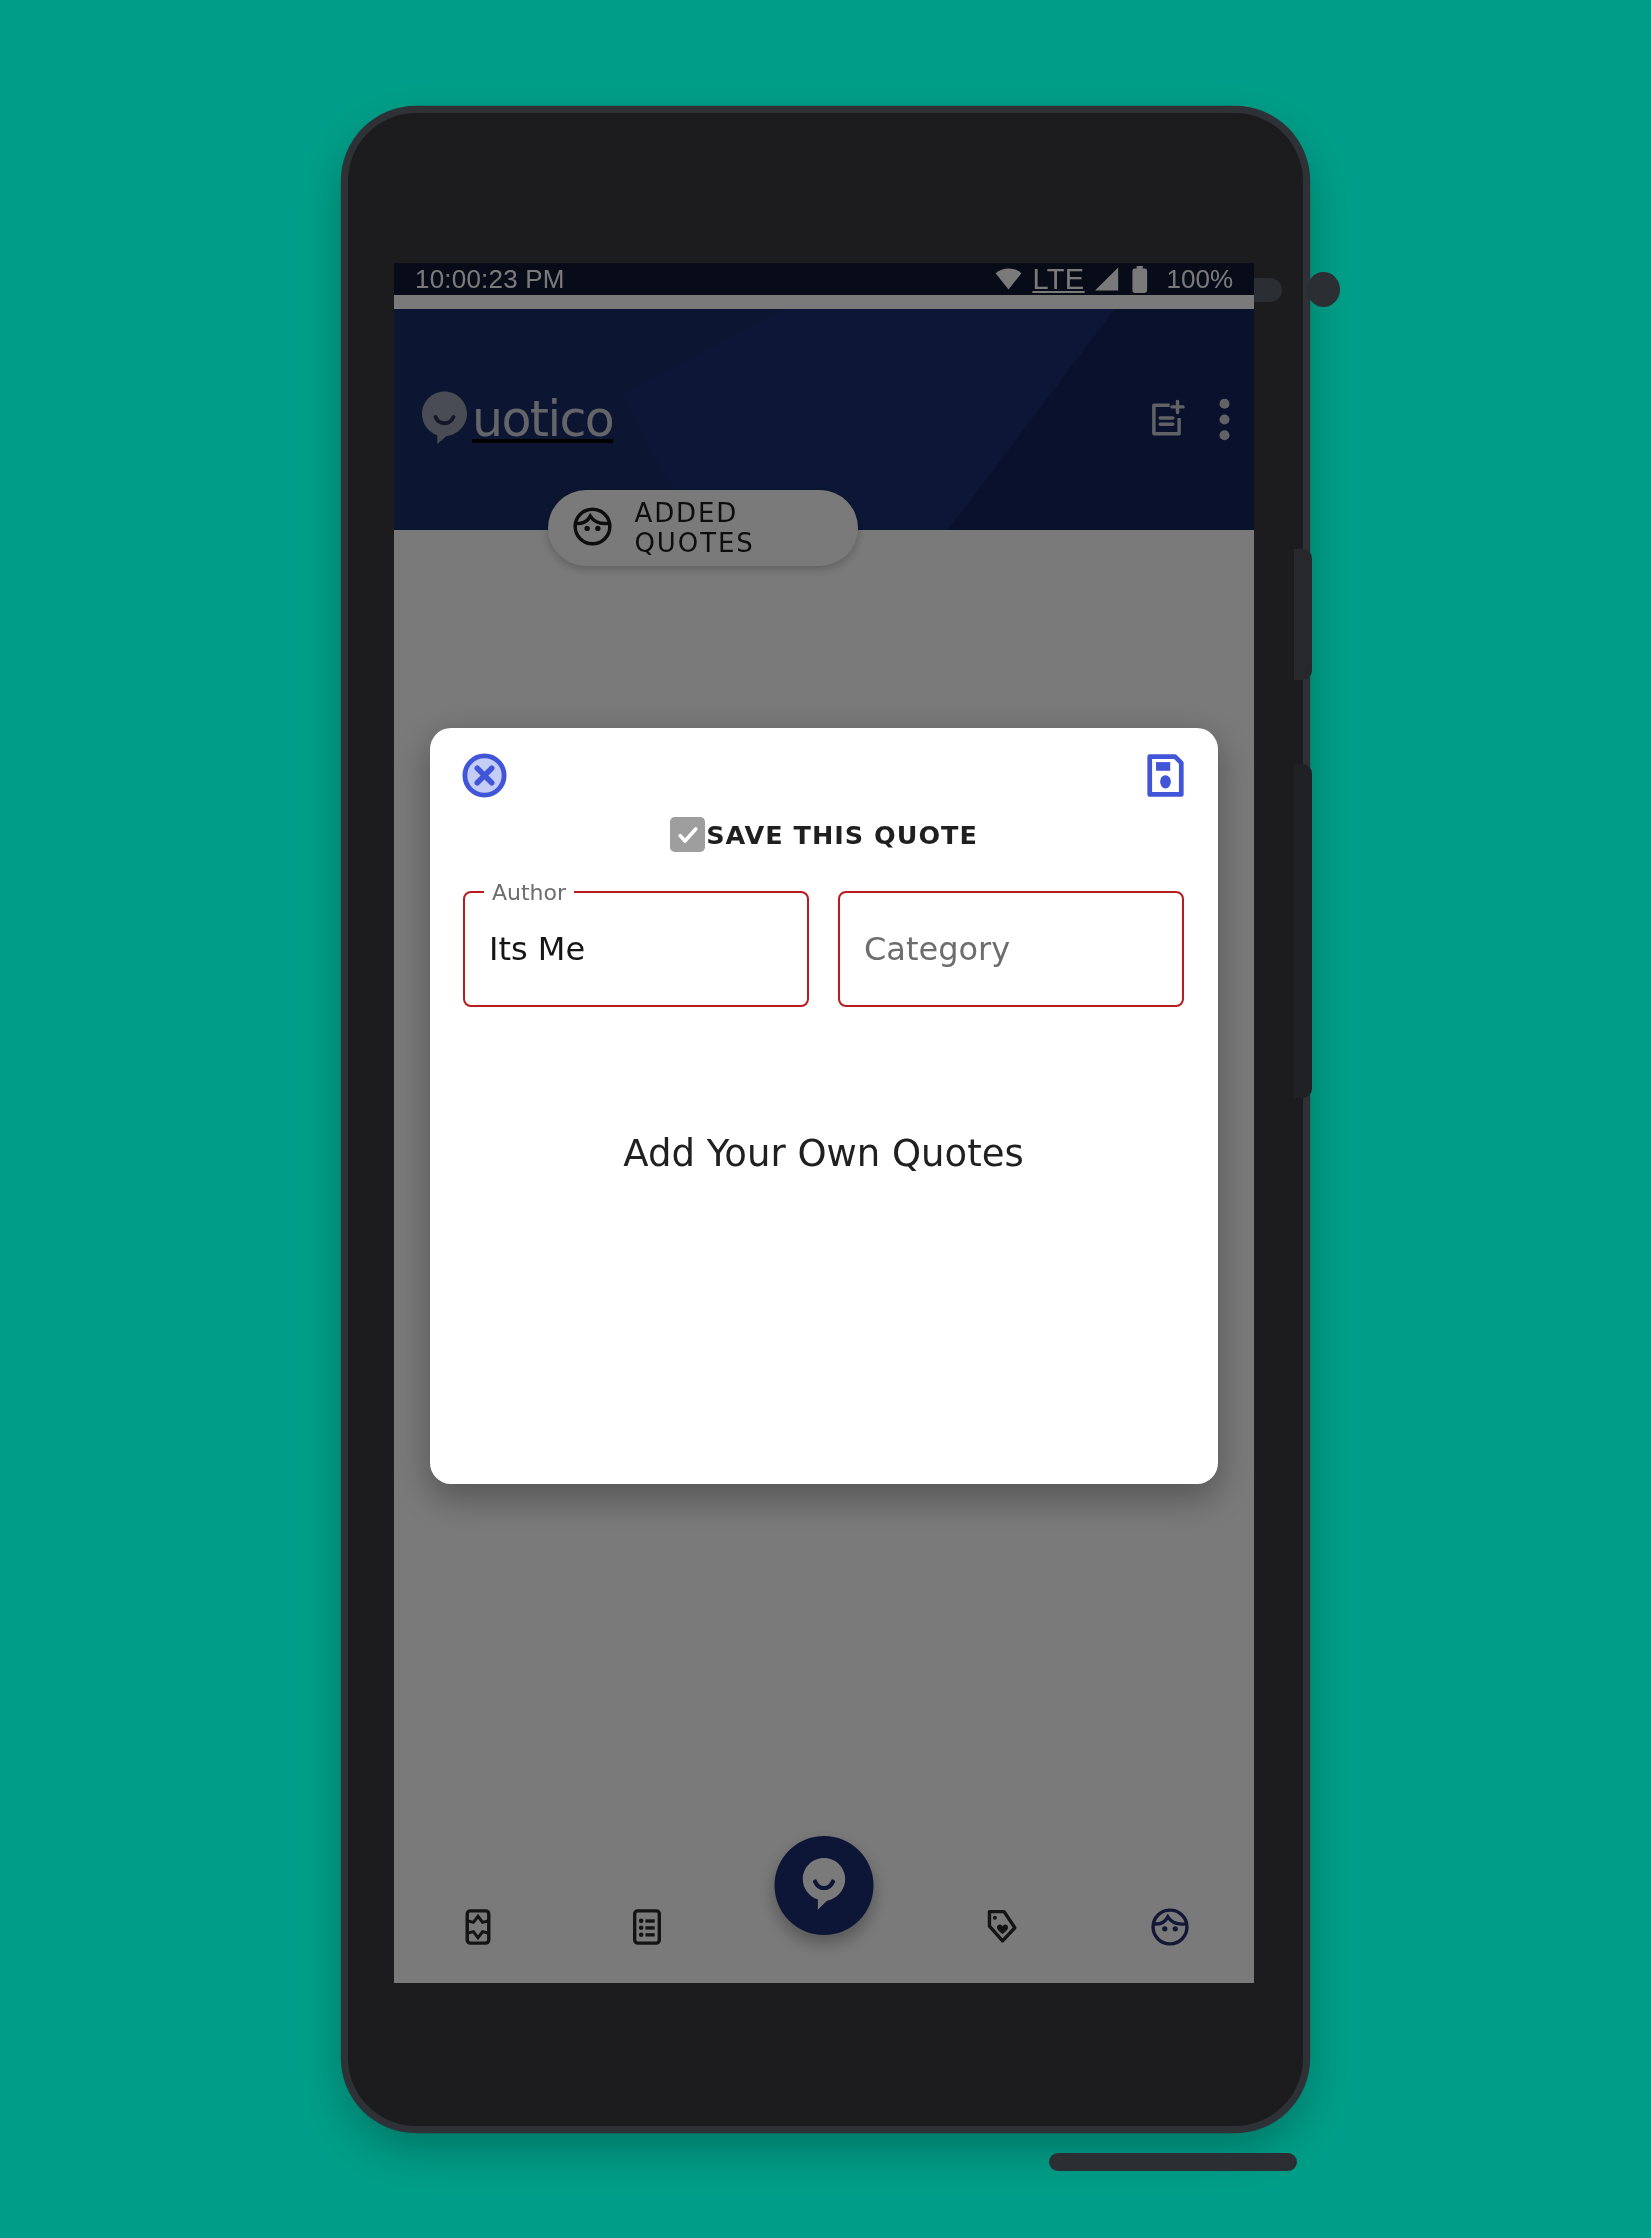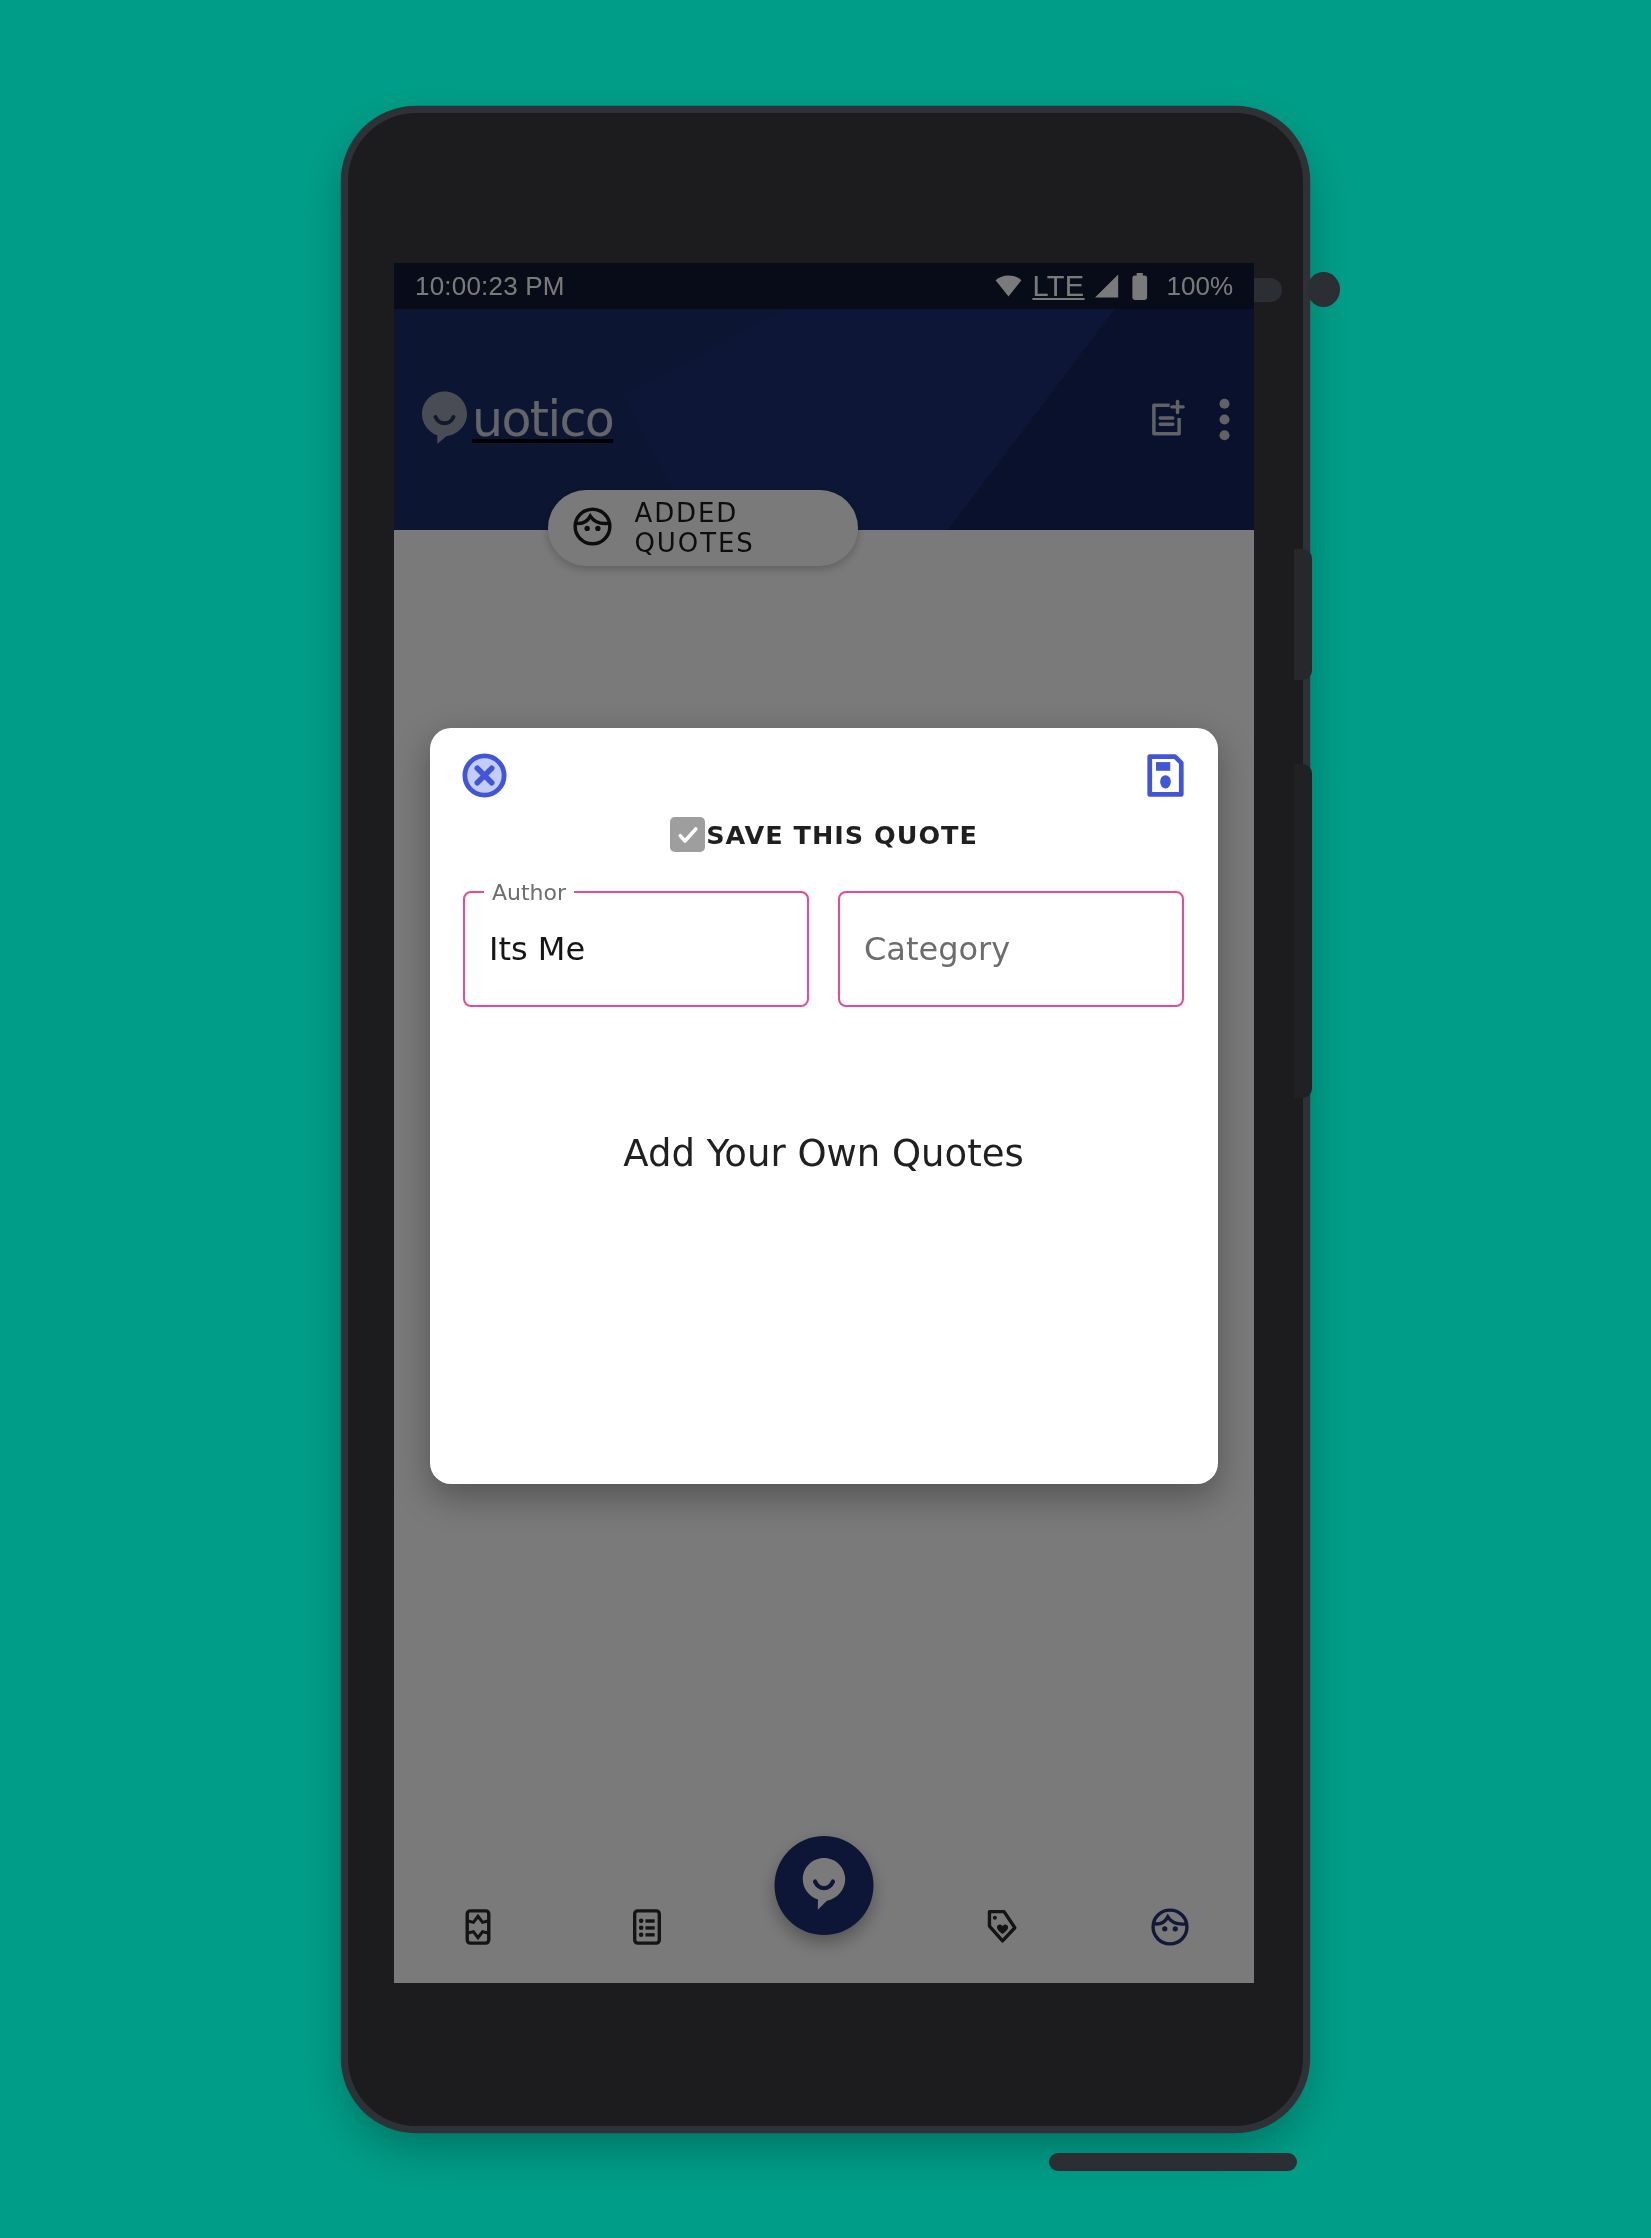--- a/index.html
+++ b/index.html
@@ -30,21 +30,21 @@
 
   
   .screen {
     position: absolute; left: 394px; top: 263px;
     width: 860px; height: 1720px;
     background: #ffffff; overflow: hidden;
   }
 
   
   .statusbar {
-    position:absolute; left:0; top:0; width:100%; height:46px;
+    position:absolute; left:0; top:0; width:100%; height:32px;
     background:#0f1933; display:flex; align-items:center;
     justify-content:space-between; padding:0 21px; color:#ffffff;gap:32px;
   }
   .sb-clock { font-size:26px; letter-spacing:0.2px; }
   .sb-right { display:flex; align-items:center; gap:10.3px; }
   .sb-right svg { display:block; }
   .sb-lte { font-size:29px; letter-spacing:0.4px;text-decoration:underline; }
   .sb-batt { font-size:26px;margin-left:8px; }
 
   
@@ -111,21 +111,21 @@
              padding:0 32px; }
   .dlg-top svg { display:block; }
   .save-row { position:absolute; left:0; top:89px; width:100%;
               display:flex; align-items:center; justify-content:center; gap:1px; }
   .save-label { font-size:25.5px; font-weight:bold; letter-spacing:1px;
                 color:#1f1f1f; font-family:"DejaVu Sans", sans-serif; }
   .checkbox { width:35px; height:35px; border-radius:4.8px; background:#9e9e9e;
               display:flex; align-items:center; justify-content:center; }
 
   .fields { position:absolute; left:33px; top:163px; width:721px; display:flex; gap:29px; }
-  .tf { position:relative; height:116px; border:2px solid #ec4899; border-radius:8px;
+  .tf { position:relative; height:116px; border:2px solid #b91c1c; border-radius:8px;
         background:#ffffff; }
   .tf-author { width:346px; }
   .tf-cat { width:346px; }
   .tf-legend { position:absolute; left:19px; top:-13.5px; background:#ffffff;
                padding:0 8px; font-size:22px; color:#6d6d6d;
                font-family:"DejaVu Sans", sans-serif; }
   .tf-value { position:absolute; left:24px; top:50%; transform:translateY(-50%);
               font-size:32px; color:#151515; font-family:"DejaVu Sans", sans-serif; }
   .tf-placeholder { position:absolute; left:24px; top:50%; transform:translateY(-50%);
               font-size:32px; color:#6d6d6d; font-family:"DejaVu Sans", sans-serif; }

